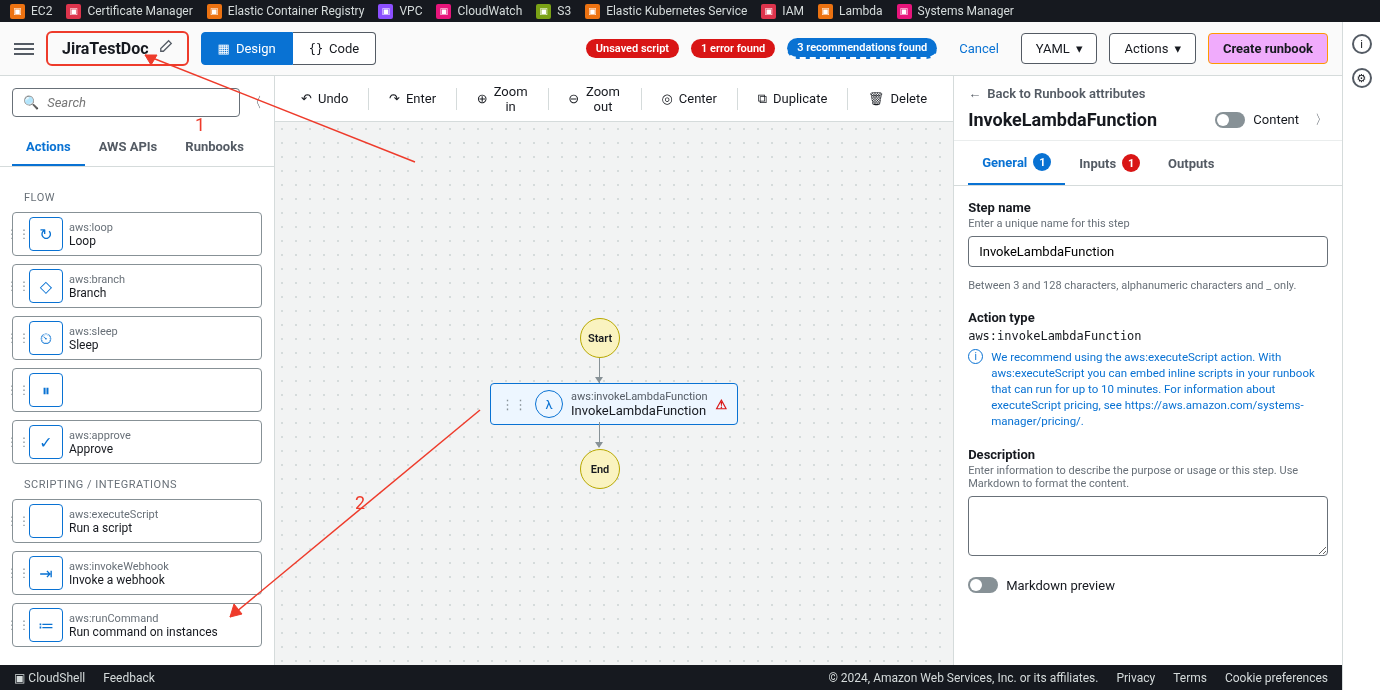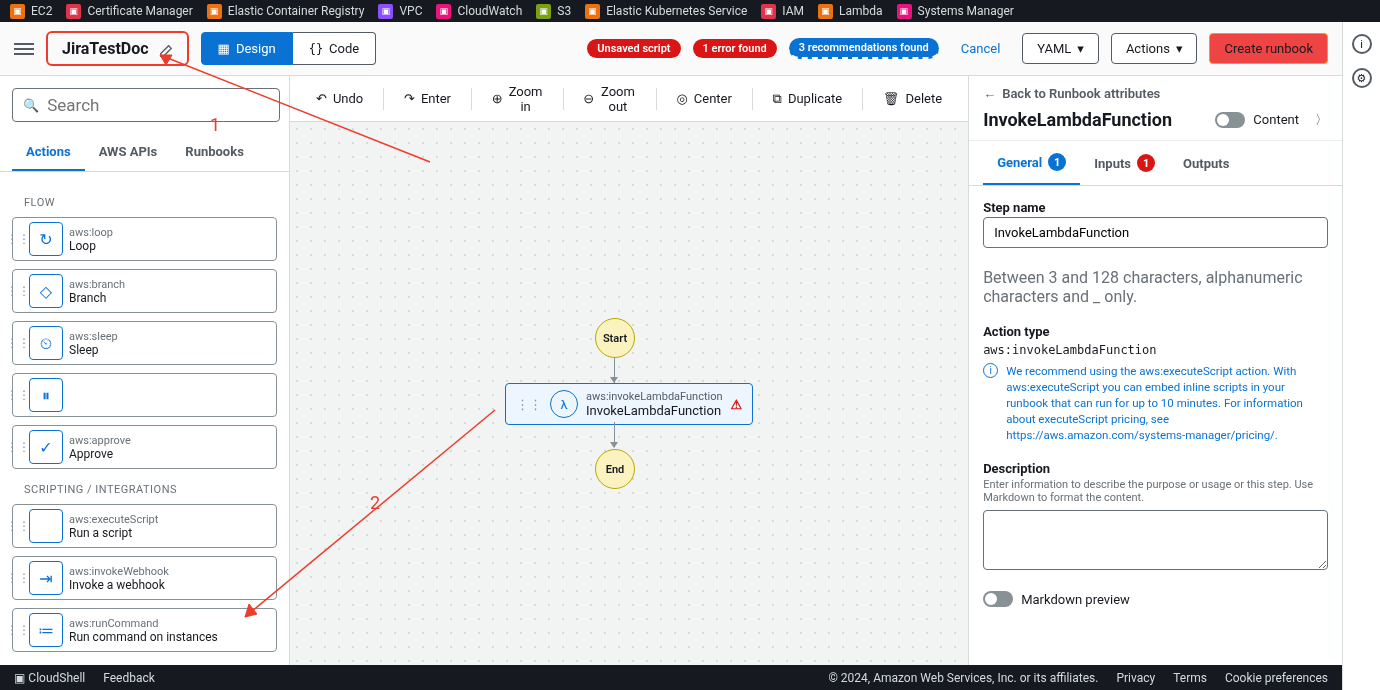--- a/index.html
+++ b/index.html
@@ -6,43 +6,43 @@
 body{background:#fff;color:#16191f;font-size:13px;overflow:hidden}
 .app{display:flex;flex-direction:column;height:690px;width:1380px}
 
 .svc-bar{background:#16191f;height:22px;display:flex;align-items:center;gap:14px;padding:0 10px;color:#d5dbdb;font-size:12px}
 .svc{display:flex;align-items:center;gap:6px;cursor:pointer}
 .svc-ico{width:15px;height:15px;border-radius:2px;display:flex;align-items:center;justify-content:center;font-size:9px;color:#fff}
 
 .header{height:54px;display:flex;align-items:center;padding:0 14px;gap:12px;border-bottom:1px solid #d5dbdb;background:#fafafa}
 .burger{width:20px;cursor:pointer}
 .burger div{height:2px;background:#545b64;margin:3px 0}
-.doc-name{border:2px solid #ee3b2b;border-radius:6px;padding:6px 14px;font-weight:700;font-size:16px;display:flex;align-items:flex-end;gap:10px}
+.doc-name{border:2px solid #ee3b2b;border-radius:6px;padding:6px 14px;font-weight:700;font-size:16px;display:flex;align-items:flex-start;gap:10px}
 .pencil{width:14px;height:14px}
 .seg{display:flex}
 .seg-btn{border:1px solid #545b64;padding:8px 16px;font-size:13px;display:flex;align-items:center;gap:6px;cursor:pointer;background:#fff}
 .seg-btn.active{background:#0972d3;color:#fff;border-color:#0972d3}
 .seg-btn:first-child{border-radius:4px 0 0 4px}
 .seg-btn:last-child{border-radius:0 4px 4px 0;border-left:0}
 .spacer{flex:1}
 .pill{border-radius:12px;padding:3px 10px;font-size:11px;color:#fff;font-weight:600}
 .pill.red{background:#d91515}
 .pill.blue{background:#0972d3;border-bottom:2px dashed #fff}
 .hlink{color:#0972d3;cursor:pointer;font-size:13px}
 .hbtn{border:1px solid #545b64;border-radius:4px;padding:7px 14px;background:#fff;cursor:pointer;display:flex;align-items:center;gap:6px;font-size:13px}
-.hbtn.primary{background:#ef4444;border-color:#ff9900;font-weight:400}
+.hbtn.primary{background:#f0abfc;border-color:#ff9900;font-weight:700}
 
 .rail{width:38px;border-left:1px solid #d5dbdb;display:flex;flex-direction:column;align-items:center;padding-top:12px;gap:14px}
 .rail-ico{width:20px;height:20px;border:2px solid #545b64;border-radius:50%;display:flex;align-items:center;justify-content:center;font-size:11px;cursor:pointer}
 
 .main{flex:1;display:flex;min-height:0}
 .sidebar{width:290px;border-right:1px solid #d5dbdb;display:flex;flex-direction:column;background:#fff}
 .search-row{padding:12px 12px 0;display:flex;align-items:center;gap:8px}
 .search-box{flex:1;border:1px solid #687078;border-radius:4px;padding:6px 10px;display:flex;align-items:center;gap:8px}
-.search-box input{border:0;outline:0;flex:1;font-size:17px}
+.search-box input{border:0;outline:0;flex:1;font-style:italic;font-size:13px}
 .collapse-caret{cursor:pointer;color:#545b64;font-size:14px}
 .tabs{display:flex;border-bottom:1px solid #d5dbdb;padding:0 12px;margin-top:12px}
 .tab{padding:10px 14px;font-size:13px;cursor:pointer;font-weight:700;color:#545b64}
 .tab.active{color:#0972d3;border-bottom:2px solid #0972d3}
 .palette{flex:1;overflow-y:auto;padding:10px 12px}
 .grp{font-size:11px;color:#687078;letter-spacing:.5px;margin:14px 12px 8px}
 .card{border:1px solid #879196;border-radius:4px;display:flex;align-items:center;margin-bottom:8px;cursor:grab;background:#fff}
 .handle{width:10px;align-self:stretch;display:flex;align-items:center;justify-content:center;color:#879196;font-size:12px}
 .card-ico{width:34px;height:34px;margin:4px 6px;border:1px solid #0972d3;border-radius:4px;display:flex;align-items:center;justify-content:center;color:#0972d3;font-size:16px}
 .card-txt{flex:1;padding:4px 0;min-width:0}
@@ -74,21 +74,21 @@
 .rp-tabs{display:flex;border-bottom:1px solid #d5dbdb;padding:0 14px}
 .rp-tab{padding:12px 14px;font-size:13px;cursor:pointer;display:flex;align-items:center;gap:6px;font-weight:700;color:#545b64}
 .rp-tab.active{color:#0972d3;border-bottom:2px solid #0972d3}
 .badge{width:18px;height:18px;border-radius:50%;color:#fff;font-size:11px;display:flex;align-items:center;justify-content:center}
 .badge.blue{background:#0972d3}
 .badge.red{background:#d91515}
 .rp-body{flex:1;overflow-y:auto;padding:14px}
 .field-lbl{font-weight:700;font-size:13px;margin-bottom:2px}
 .field-desc{font-size:11px;color:#687078;margin-bottom:6px}
 .txt-input{width:100%;border:1px solid #687078;border-radius:4px;padding:7px 10px;font-size:13px}
-.constraint{font-size:16px;color:#687078;margin-top:20px}
+.constraint{font-size:11px;color:#687078;margin-top:12px}
 .mono{font-family:Menlo,monospace;font-size:12px}
 .info-box{display:flex;gap:8px;color:#0972d3;font-size:11.5px;margin-top:6px;line-height:1.4}
 .info-box .ii{flex-shrink:0;width:15px;height:15px;border:1.5px solid #0972d3;border-radius:50%;display:flex;align-items:center;justify-content:center;font-size:10px}
 .txtarea{width:100%;height:60px;border:1px solid #687078;border-radius:4px;padding:7px 10px;resize:vertical}
 .sect{margin-top:18px}
 
 .footer{height:25px;background:#16191f;color:#d5dbdb;display:flex;align-items:center;padding:0 14px;font-size:12px;gap:18px}
 .footer .r{margin-left:auto;display:flex;gap:18px}
 </style>
 </head>
@@ -322,20 +322,21 @@
                 <span class="badge blue">1</span>
               </div>
             <div class="rp-tab">
                 <span>Inputs</span>
                 <span class="badge red">1</span>
               </div>
             <div class="rp-tab">Outputs</div>
           </div>
           <div class="rp-body">
             <div class="field-lbl">Step name</div>
+            <div class="field-desc">Enter a unique name for this step</div>
             <input class="txt-input" value="InvokeLambdaFunction" style="">
             <div class="constraint">Between 3 and 128 characters, alphanumeric characters and _ only.</div>
 
             <div class="sect">
               <div class="field-lbl">Action type</div>
               <div class="mono" style="margin-top:4px">aws:invokeLambdaFunction</div>
               <div class="info-box">
                 <div class="ii">i</div>
                 <span>We recommend using the aws:executeScript action. With aws:executeScript you can embed inline scripts in your runbook that can run for up to 10 minutes. For information about executeScript pricing, see https://aws.amazon.com/systems-manager/pricing/.</span>
               </div>

